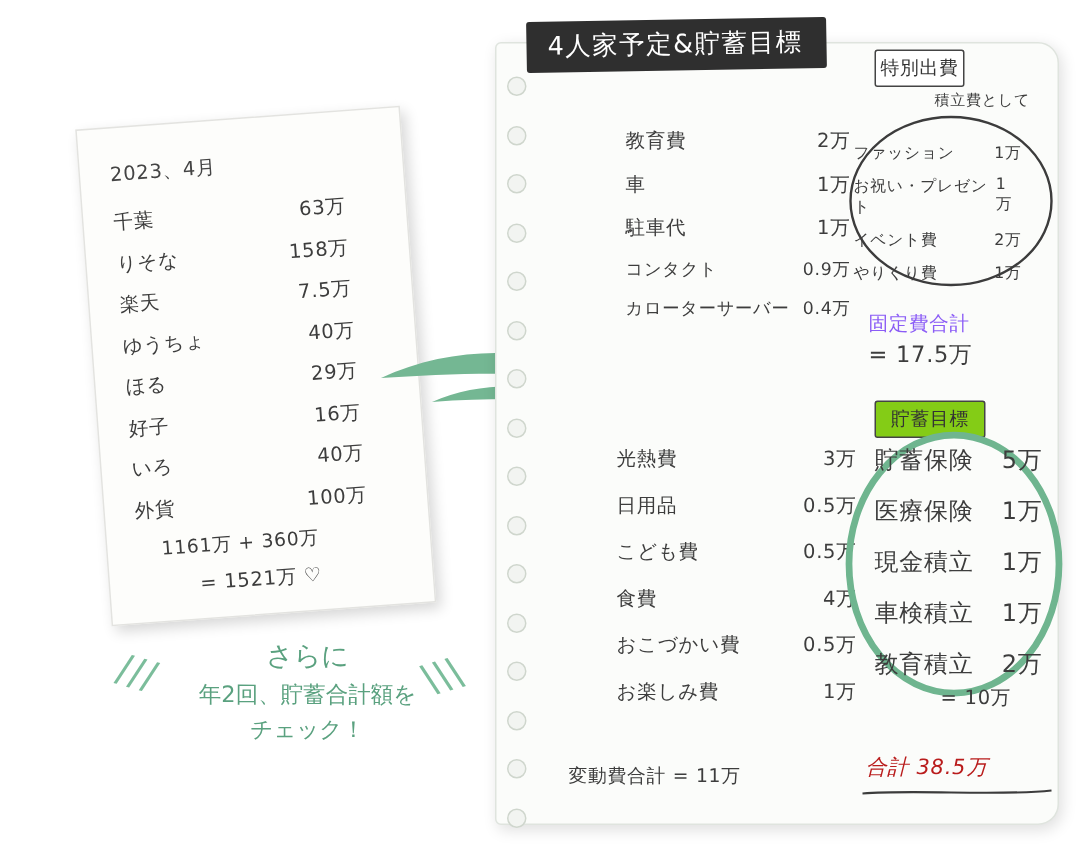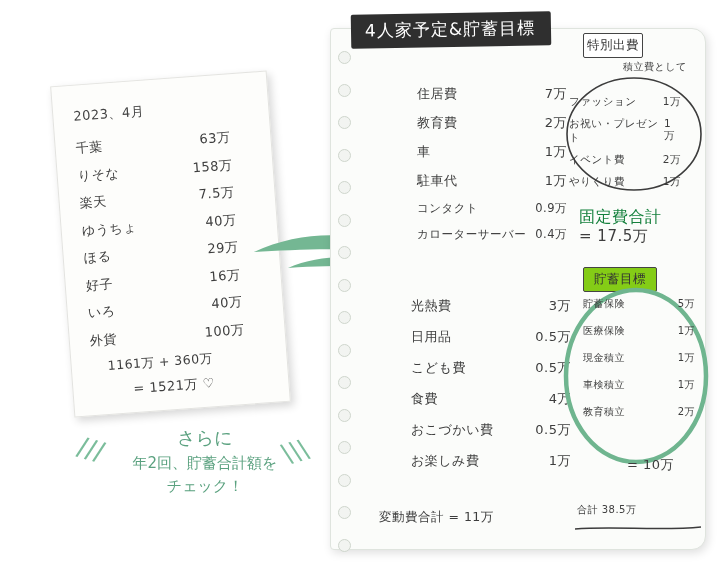--- a/index.html
+++ b/index.html
@@ -147,21 +147,21 @@
     position:absolute;left:204px;top:66px;width:112px;
   }
   .sp-row{
     display:flex;justify-content:space-between;
     font-size:10.5px;color:#3d3d3d;
     margin-bottom:8px;
   }
 
   #fixed-total-label{
     position:absolute;left:214px;top:178px;
-    font-size:16px;color:#15803d;
+    font-size:13px;color:#8b5cf6;
   }
   #fixed-total-value{
     position:absolute;left:214px;top:198px;
     font-size:15px;color:#3d3d3d;
   }
 
   
   .var-list{
     position:absolute;left:46px;top:268px;width:160px;
   }
@@ -186,30 +186,30 @@
   }
   #saving-circle{
     position:absolute;left:196px;top:252px;
     width:150px;height:190px;
   }
   .sv-list{
     position:absolute;left:218px;top:268px;width:112px;
   }
   .sv-row{
     display:flex;justify-content:space-between;
-    font-size:10px;color:#3d3d3d;
+    font-size:16px;color:#3d3d3d;
     margin-bottom:13px;
   }
   #saving-total{
     position:absolute;left:262px;top:427px;
     font-size:13px;color:#3d3d3d;
   }
   #grand-total{
     position:absolute;left:212px;top:474px;
-    font-size:10px;color:#404040;
+    font-size:14px;color:#b91c1c;font-style:italic;
   }
   #grand-underline{
     position:absolute;left:208px;top:496px;
     width:130px;height:6px;
   }
 </style>
 </head>
 <body>
 
 <div id="left-note">
@@ -286,24 +286,20 @@
     <div class="ring"></div>
     <div class="ring"></div>
     <div class="ring"></div>
   </div>
 
   <div class="nb-body">
 
     <div id="nb-title" class="handwrite">4人家予定&amp;貯蓄目標</div>
 
     <div class="fixed-list">
-      <div class="fx-row handwrite">
-        <span class="lbl">住居費</span>
-        <span>7万</span>
-      </div>
       <div class="fx-row handwrite">
         <span class="lbl">教育費</span>
         <span>2万</span>
       </div>
       <div class="fx-row handwrite">
         <span class="lbl">車</span>
         <span>1万</span>
       </div>
       <div class="fx-row handwrite">
         <span class="lbl">駐車代</span>

